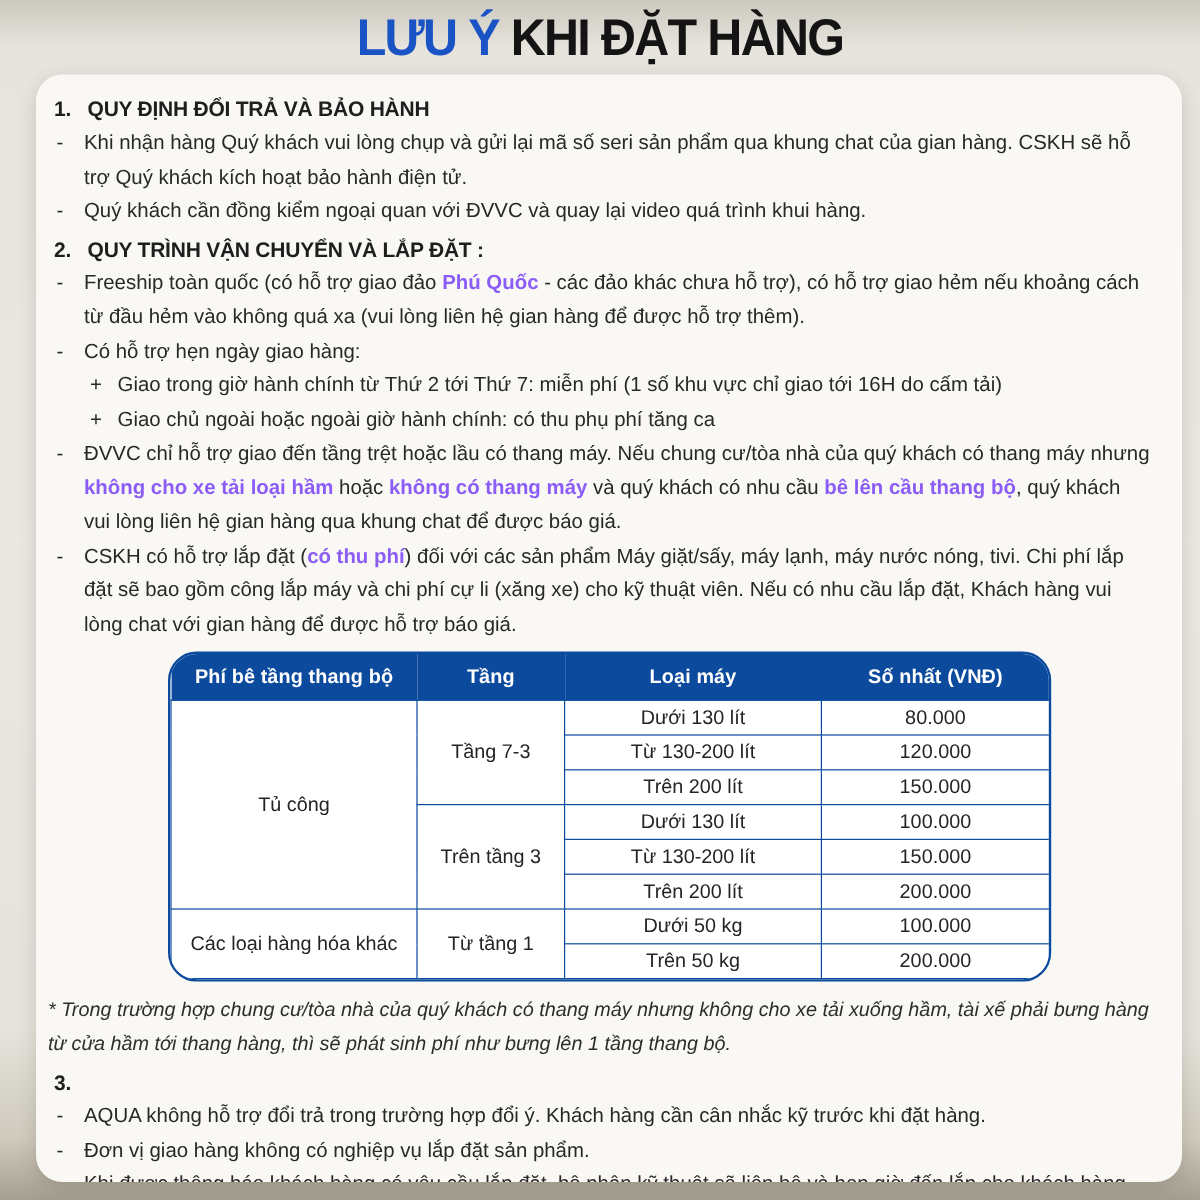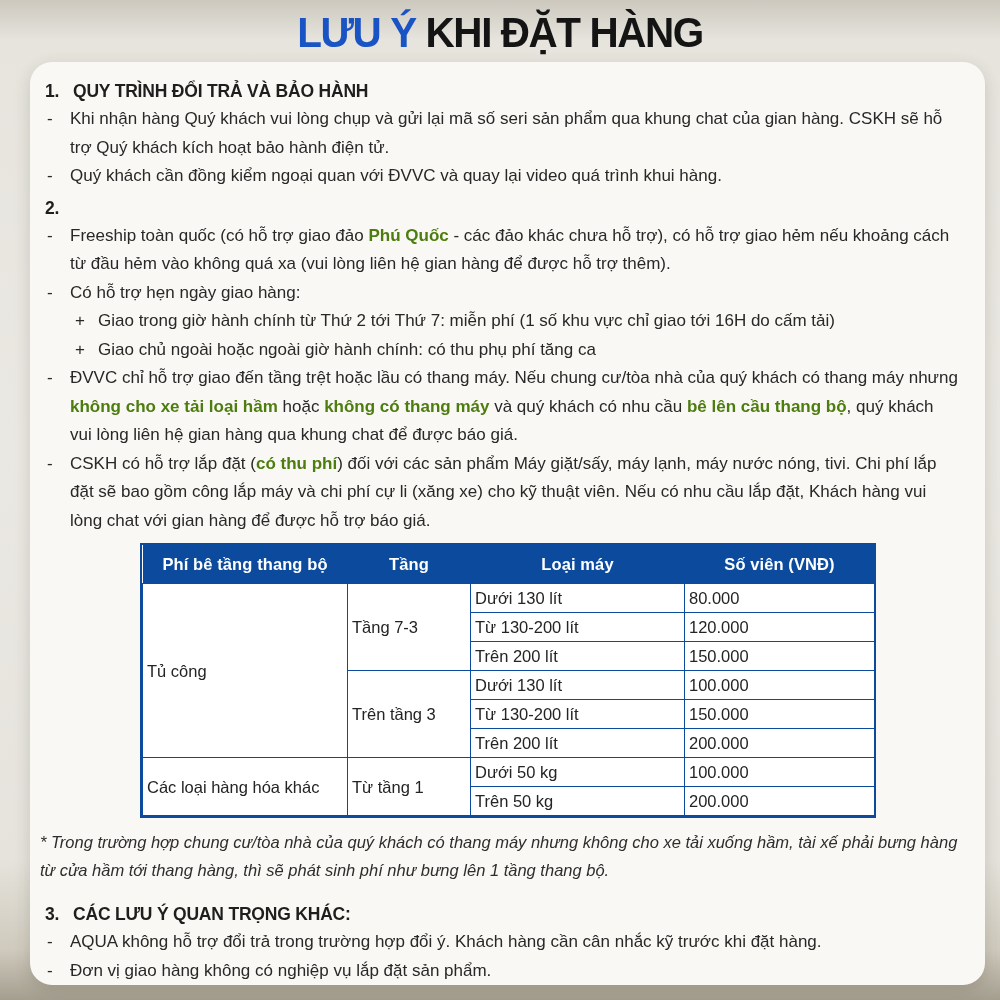--- a/index.html
+++ b/index.html
@@ -49,85 +49,86 @@
     margin-top: 3px;
     color: #1e1e1e;
     letter-spacing: -0.2px;
   }
   .sec-heading .num { width: 33px; flex: none; padding-left: 5px; box-sizing: border-box; }
 
   .item { display: flex; line-height: 28.5px; }
   .item .marker { width: 30px; flex: none; padding-left: 7px; box-sizing: border-box; }
   .item.indent { margin-left: 28px; }
   .item .item-text { flex: 1; }
-  .item b { font-weight: bold; color: #4d7c0f; }
+  .item b { font-weight: bold; color: #8b5cf6; }
 
   .table-wrap {
     width: 732px;
     margin: 8px 0 10px 100px;
     border: 2.5px solid var(--tblue, #0c4a9e);
-    border-radius: 0;
+    border-radius: 24px;
     overflow: hidden;
     background: #ffffff;
   }
   table.fee {
     border-collapse: collapse;
     table-layout: fixed;
     width: 100%;
     font-size: 16.5px;
   }
   table.fee th {
     background: var(--tblue, #0c4a9e);
     color: #ffffff;
     font-weight: bold;
     height: 36px;
     border: none;
     letter-spacing: 0.1px;
   }
   table.fee td {
     border: 1.6px solid var(--tblue, #0c4a9e);
-    text-align: left;
+    text-align: center;
     height: 28px;
     line-height: 20px;
     color: #242424;
     background: #ffffff;
     padding: 0 4px;
   }
 
   .footnote {
     font-style: italic;
     font-size: 16.5px;
     line-height: 28px;
     color: #2d2d2d;
-    margin: 2px 0 16px 0;
+    margin: 2px 0 4px 0;
   }
 </style>
 </head>
 <body>
 
 <h1 class="page-title"><span class="hl">LƯU Ý</span><span> KHI ĐẶT HÀNG</span></h1>
 
 <div class="card">
   <div id="sec-0">
       <div class="sec-heading">
         <span class="num">1.</span>
-        <span class="h-text">QUY TRÌNH ĐỔI TRẢ VÀ BẢO HÀNH</span>
+        <span class="h-text">QUY ĐỊNH ĐỔI TRẢ VÀ BẢO HÀNH</span>
       </div>
       <div class="item">
         <span class="marker">-</span>
         <span class="item-text"><span>Khi nhận hàng Quý khách vui lòng chụp và gửi lại mã số seri sản phẩm qua khung chat của gian hàng. CSKH sẽ hỗ trợ Quý khách kích hoạt bảo hành điện tử.</span></span>
       </div>
       <div class="item">
         <span class="marker">-</span>
         <span class="item-text"><span>Quý khách cần đồng kiểm ngoại quan với ĐVVC và quay lại video quá trình khui hàng.</span></span>
       </div>
     </div>
   <div id="sec-1">
       <div class="sec-heading">
         <span class="num">2.</span>
+        <span class="h-text">QUY TRÌNH VẬN CHUYỂN VÀ LẮP ĐẶT  :</span>
       </div>
       <div class="item">
         <span class="marker">-</span>
         <span class="item-text"><span>Freeship toàn quốc (có hỗ trợ giao đảo </span><b>Phú Quốc</b><span> - các đảo khác chưa hỗ trợ), có hỗ trợ giao hẻm nếu khoảng cách từ đầu hẻm vào không quá xa (vui lòng liên hệ gian hàng để được hỗ trợ thêm).</span></span>
       </div>
       <div class="item">
         <span class="marker">-</span>
         <span class="item-text"><span>Có hỗ trợ hẹn ngày giao hàng:</span></span>
       </div>
       <div class="item indent">
@@ -154,21 +155,21 @@
           <col style="width: 205px;">
           <col style="width: 123px;">
           <col style="width: 214px;">
           <col style="width: 190px;">
         </colgroup>
         <thead>
           <tr>
             <th>Phí bê tầng thang bộ</th>
             <th>Tầng</th>
             <th>Loại máy</th>
-            <th>Số viên (VNĐ)</th>
+            <th>Số nhất (VNĐ)</th>
           </tr>
         </thead>
         <tbody>
           <tr>
             <td rowspan="6">Tủ công</td>
             <td rowspan="3">Tầng 7-3</td>
             <td>Dưới 130 lít</td>
             <td>80.000</td>
           </tr>
           <tr>
@@ -204,21 +205,20 @@
           </tr>
         </tbody>
       </table>
   </div>
 
   <div class="footnote">* Trong trường hợp chung cư/tòa nhà của quý khách có thang máy nhưng không cho xe tải xuống hầm, tài xế phải bưng hàng từ cửa hầm tới thang hàng, thì sẽ phát sinh phí như bưng lên 1 tầng thang bộ.</div>
 
   <div id="sec-2">
       <div class="sec-heading">
         <span class="num">3.</span>
-        <span class="h-text">CÁC LƯU Ý QUAN TRỌNG KHÁC:</span>
       </div>
       <div class="item">
         <span class="marker">-</span>
         <span class="item-text"><span>AQUA không hỗ trợ đổi trả trong trường hợp đổi ý. Khách hàng cần cân nhắc kỹ trước khi đặt hàng.</span></span>
       </div>
       <div class="item">
         <span class="marker">-</span>
         <span class="item-text"><span>Đơn vị giao hàng không có nghiệp vụ lắp đặt sản phẩm.</span></span>
       </div>
       <div class="item">

